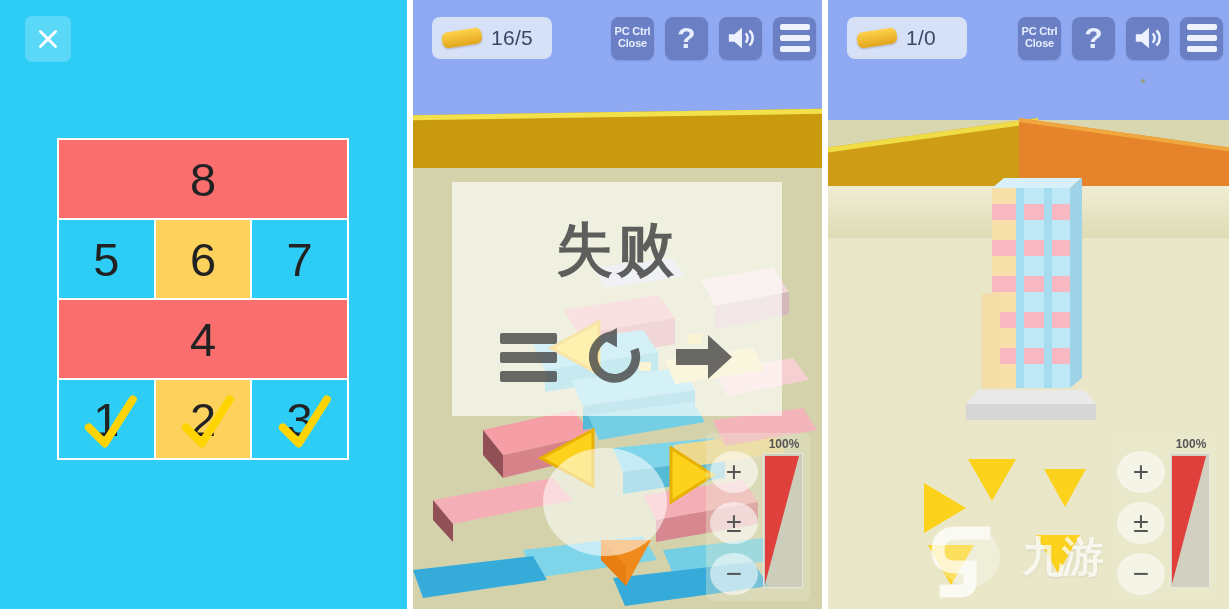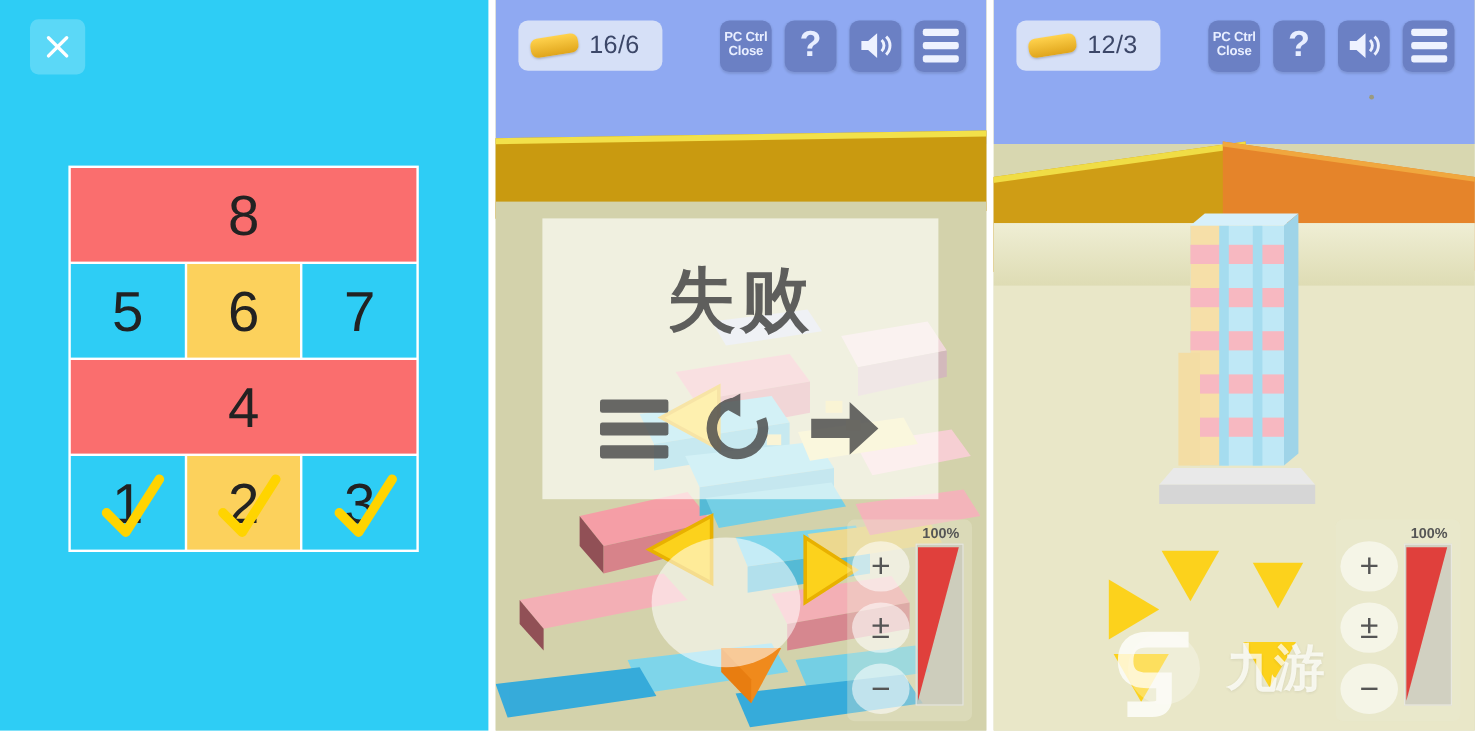--- a/index.html
+++ b/index.html
@@ -28,21 +28,21 @@
               width:60px;height:60px;pointer-events:none;}
 
   
   .sky{position:absolute;left:0;top:0;right:0;height:120px;background:#8fa9f2;}
   .topbar{position:absolute;left:0;top:0;right:0;height:76px;display:flex;align-items:center;z-index:9;}
   .plank-pill{margin-left:19px;height:42px;min-width:120px;border-radius:8px;background:#d6e0f7;
               display:flex;align-items:center;gap:9px;padding:0 14px 0 10px;box-sizing:border-box;cursor:pointer;}
   .plank-ico{width:40px;height:16px;border-radius:6px;background:linear-gradient(#ffd24d,#e0a51b);
              transform:rotate(-9deg);box-shadow:0 1px 2px rgba(0,0,0,.22);}
   .plank-cnt{font-size:21px;color:#3c4768;letter-spacing:.3px;}
-  .top-actions{margin-left:auto;display:flex;align-items:flex-end;gap:11px;padding-right:17px;}
+  .top-actions{margin-left:auto;display:flex;align-items:flex-end;gap:11px;padding-right:6px;}
   .tbtn{width:43px;height:43px;border-radius:8px;background:#6b80c4;display:flex;flex-direction:column;
         align-items:center;justify-content:center;cursor:pointer;box-shadow:0 1px 2px rgba(0,0,0,.12);}
   .tbtn.pcctrl{line-height:1.08;}
   .tbtn.pcctrl span{color:#e8eeff;font-size:11px;font-weight:bold;letter-spacing:-.2px;}
   .tbtn.qm{font-size:30px;color:#e8eeff;font-weight:bold;}
   .hamb{display:flex;flex-direction:column;gap:5px;}
   .hamb i{display:block;width:30px;height:6px;border-radius:2px;background:#eef2ff;}
 
   
   .dialog{position:absolute;left:39px;top:182px;width:330px;height:234px;
@@ -213,21 +213,21 @@
           <svg width="60" height="52" viewBox="0 0 60 52">
             <path d="M2 18 L34 18 L34 4 L58 26 L34 48 L34 34 L2 34 Z" fill="#4a4a4a"></path>
           </svg>
         </div>
       </div>
     </div>
 
     <div class="topbar">
       <div class="plank-pill">
         <div class="plank-ico"></div>
-        <span class="plank-cnt">16/6</span>
+        <span class="plank-cnt">16/5</span>
       </div>
       <div class="top-actions">
         <div class="tbtn pcctrl">
           <span>PC Ctrl</span>
           <span>Close</span>
         </div>
         <div class="tbtn qm">
           <span>?</span>
         </div>
         <div class="tbtn">
@@ -288,21 +288,21 @@
         <rect x="26" y="118" width="18" height="94" fill="#f3dda4"></rect>
       </g>
     </svg>
 
     <div class="dot-small"></div>
 
 
     <div class="topbar">
       <div class="plank-pill">
         <div class="plank-ico"></div>
-        <span class="plank-cnt">12/3</span>
+        <span class="plank-cnt">1/0</span>
       </div>
       <div class="top-actions">
         <div class="tbtn pcctrl">
           <span>PC Ctrl</span>
           <span>Close</span>
         </div>
         <div class="tbtn qm">
           <span>?</span>
         </div>
         <div class="tbtn">

